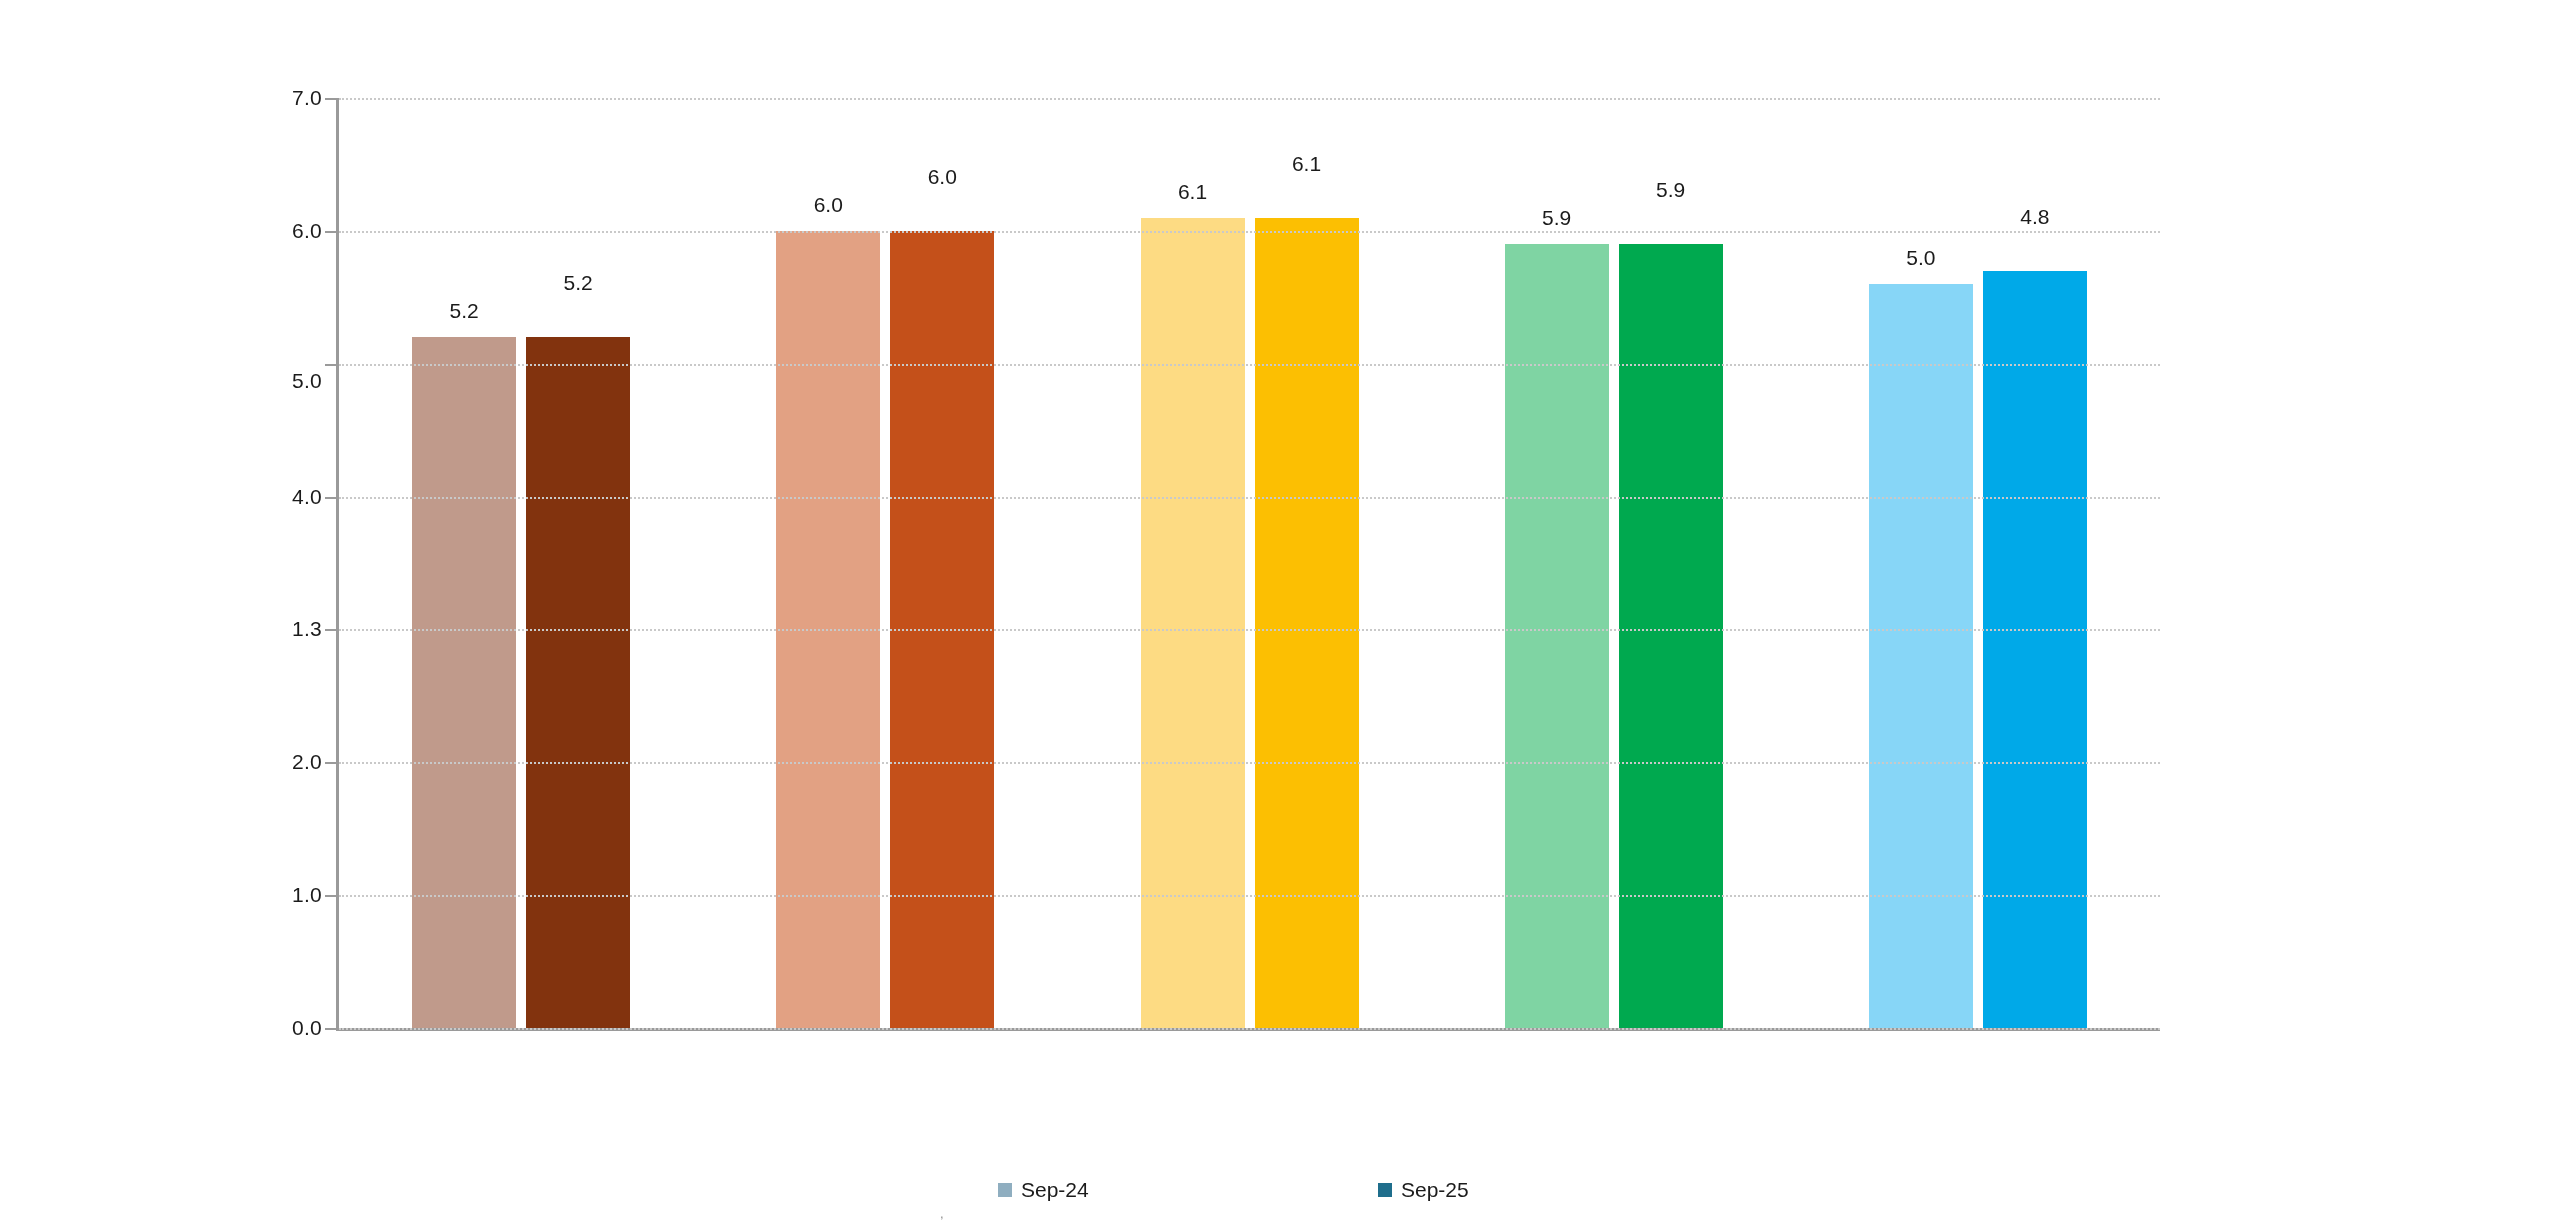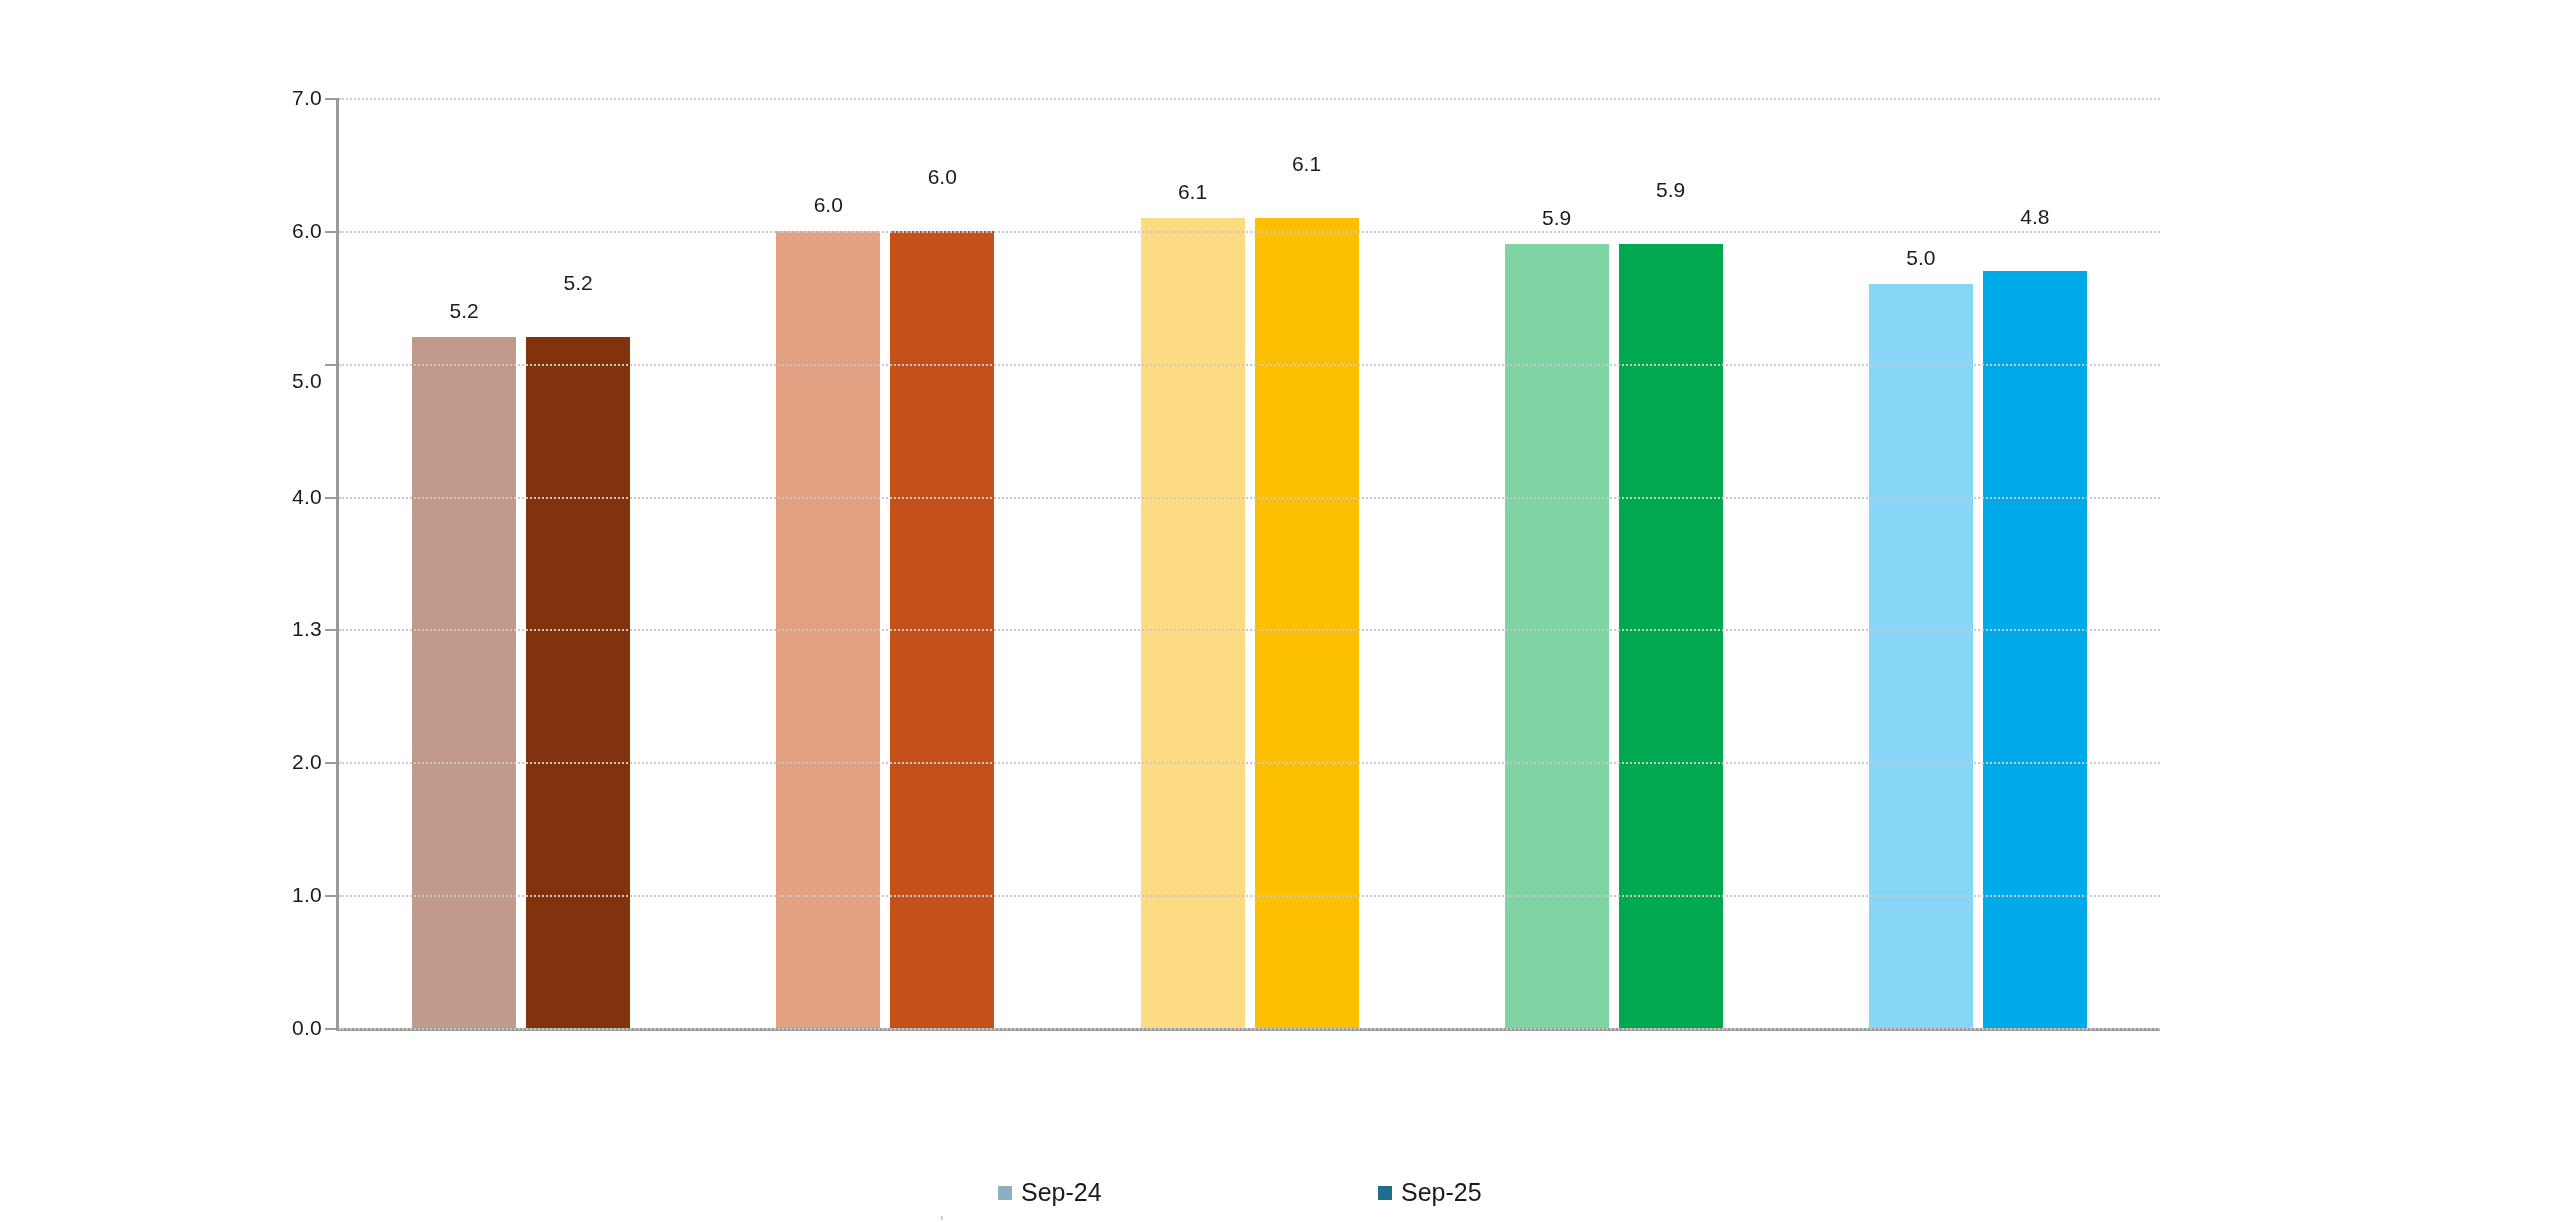--- a/index.html
+++ b/index.html
@@ -148,21 +148,21 @@
     white-space: nowrap;
   }
   .legend-item.li0 { left: 998px; }
   .legend-item.li1 { left: 1378px; }
   .legend-swatch {
     width: 14px;
     height: 14px;
     flex: 0 0 auto;
   }
   .legend-label {
-    font-size: 25px;
+    font-size: 21px;
     color: #1b1b1b;
   }
 
   .tiny-mark {
     position: absolute;
     left: 940px;
     top: 1206px;
     font-size: 13px;
     color: #8d8d8d;
   }

